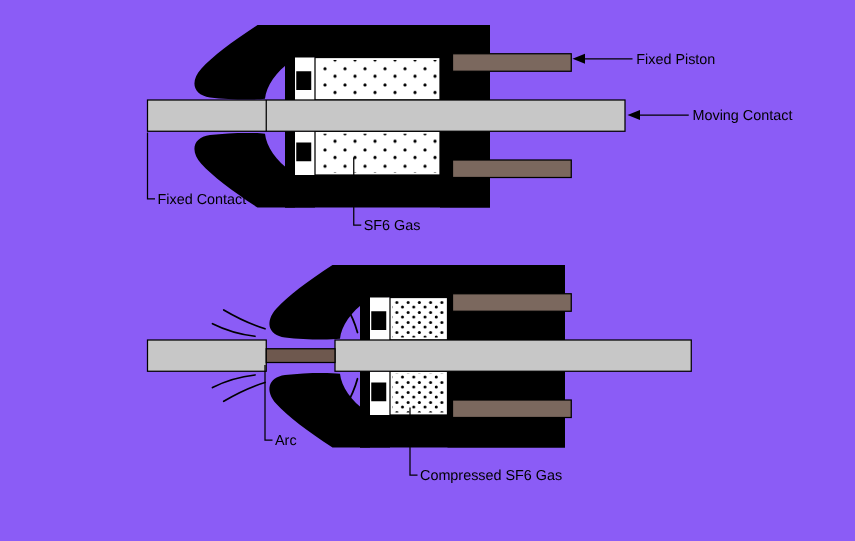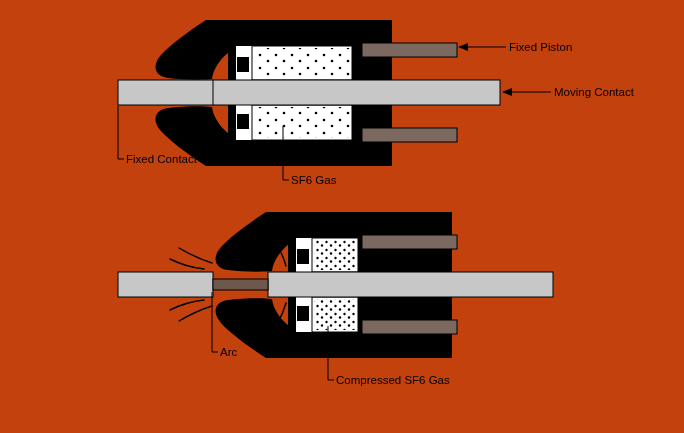--- a/index.html
+++ b/index.html
@@ -1,17 +1,17 @@
 <!DOCTYPE html>
 <html><head>
 <meta charset="utf-8">
 <style>
   html,body{margin:0;padding:0;}
   body{width:684px;height:433px;background:#ffffff;overflow:hidden;}
-  .stage{position:relative;width:684px;height:433px;background:#c2410c;}
+  .stage{position:relative;width:684px;height:433px;background:#8b5cf6;}
   svg{display:block;}
   text{font-family:"Liberation Sans","DejaVu Sans",sans-serif;font-size:11.5px;fill:#000;}
   .blk{fill:#000000;}
   .white{fill:#ffffff;}
   .ln{stroke:#000;stroke-width:1;fill:none;}
   .chamber{fill:#ffffff;stroke:#000;stroke-width:1;}
   .outlined{stroke:#000;stroke-width:1;}
   .flash{stroke:#000;stroke-width:1.4;fill:none;stroke-linecap:round;}
   .arrowhead{fill:#000;}
 </style>

